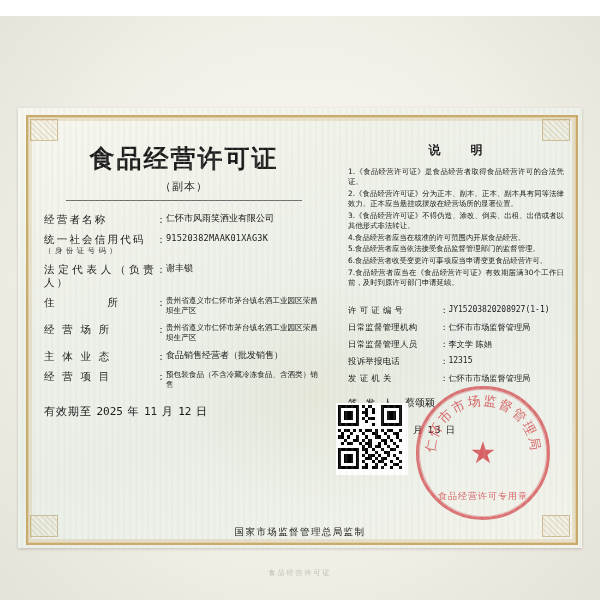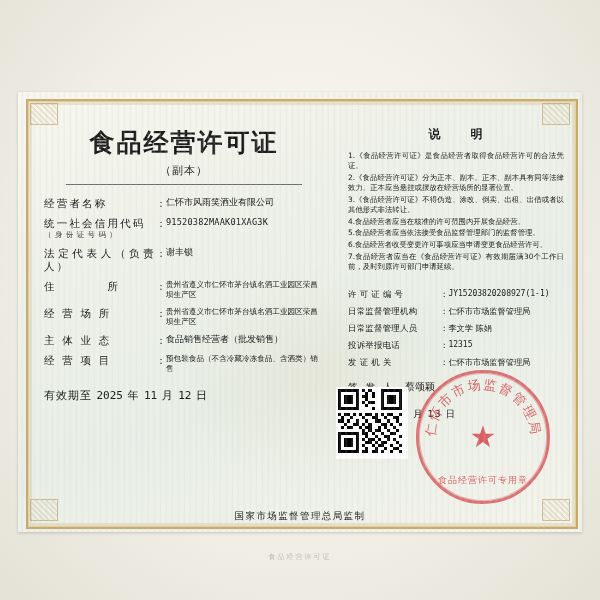--- a/index.html
+++ b/index.html
@@ -11,20 +11,21 @@
     width: 600px;
     height: 600px;
     font-family: "DejaVu Sans", "Liberation Sans", sans-serif;
     overflow: hidden;
   }
   .page {
     position: relative;
     width: 600px;
     height: 516px;
     background: #f3f1ea;
+    margin-top: 16px;
   }
   
   .paper {
     position: absolute;
     left: 0; top: 0;
     width: 600px; height: 600px;
     background:
       radial-gradient(ellipse at 50% 45%, #fcfbf6 0%, #f0eee5 60%, #e4e2d6 100%);
   }
   

